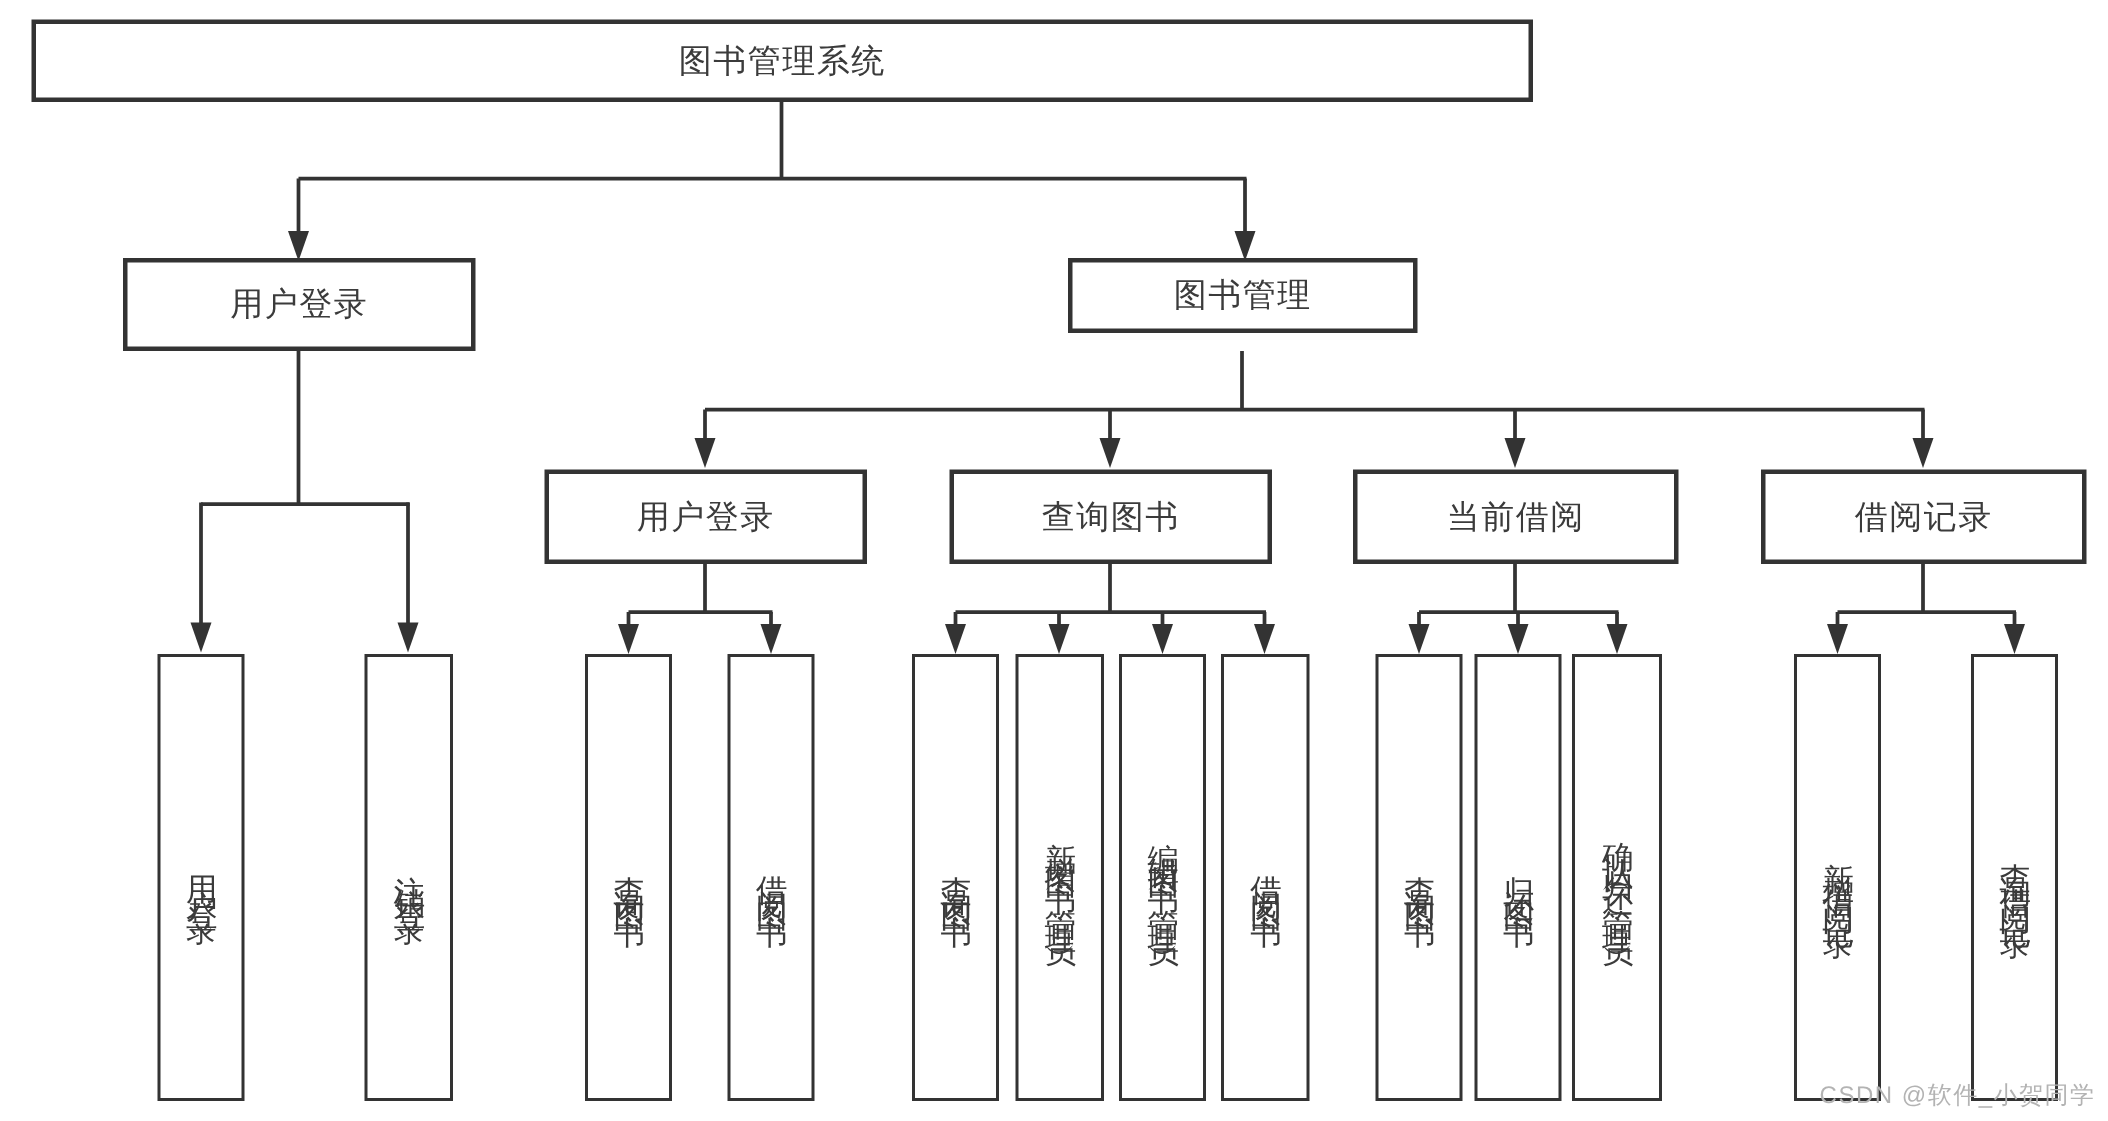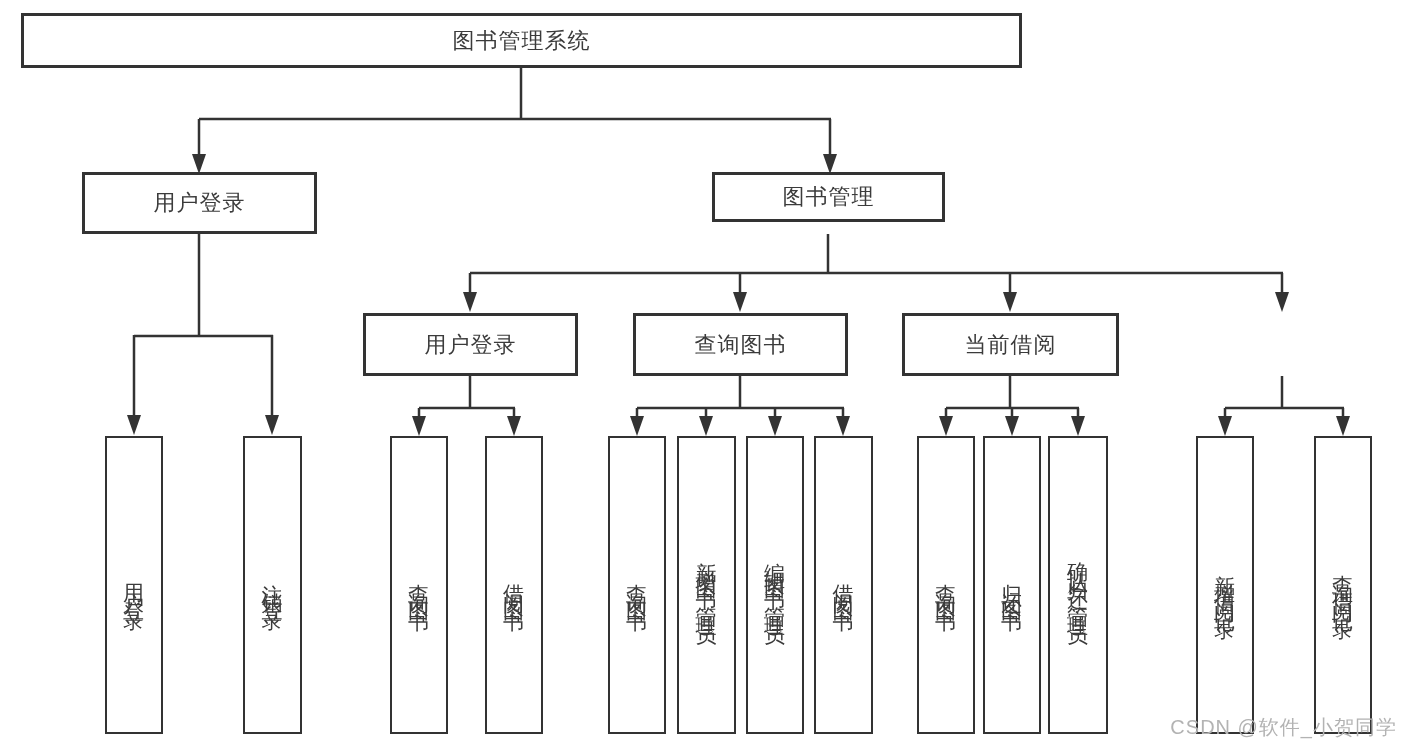--- a/index.html
+++ b/index.html
@@ -29,21 +29,21 @@
     writing-mode:vertical-rl;
     text-orientation:mixed;
     letter-spacing:9px;
     line-height:1;
     white-space:nowrap;
   }
   .lbl{pointer-events:none;}
   #watermark{
     position:absolute;
     right:8px;bottom:6px;
-    font-size:20px;
+    font-size:16px;
     color:#b3b3b3;
     letter-spacing:1px;
     z-index:3;
   }
 </style>
 </head>
 <body>
 
 <div id="stage">
 
@@ -124,20 +124,23 @@
 
   <div class="node h" style="left:363px;top:313px;width:215px;height:63px">
     <span class="lbl">用户登录</span>
   </div>
   <div class="node h" style="left:633px;top:313px;width:215px;height:63px">
     <span class="lbl">查询图书</span>
   </div>
   <div class="node h" style="left:902px;top:313px;width:217px;height:63px">
     <span class="lbl">当前借阅</span>
   </div>
+  <div class="node h" style="left:1174px;top:313px;width:217px;height:63px">
+    <span class="lbl">借阅记录</span>
+  </div>
 
   <div class="node leaf" style="left:105px;top:436px;width:58px;height:298px">
     <span class="vtxt lbl">用户登录</span>
   </div>
   <div class="node leaf" style="left:243px;top:436px;width:59px;height:298px">
     <span class="vtxt lbl">注销登录</span>
   </div>
 
   <div class="node leaf" style="left:390px;top:436px;width:58px;height:298px">
     <span class="vtxt lbl">查询图书</span>

